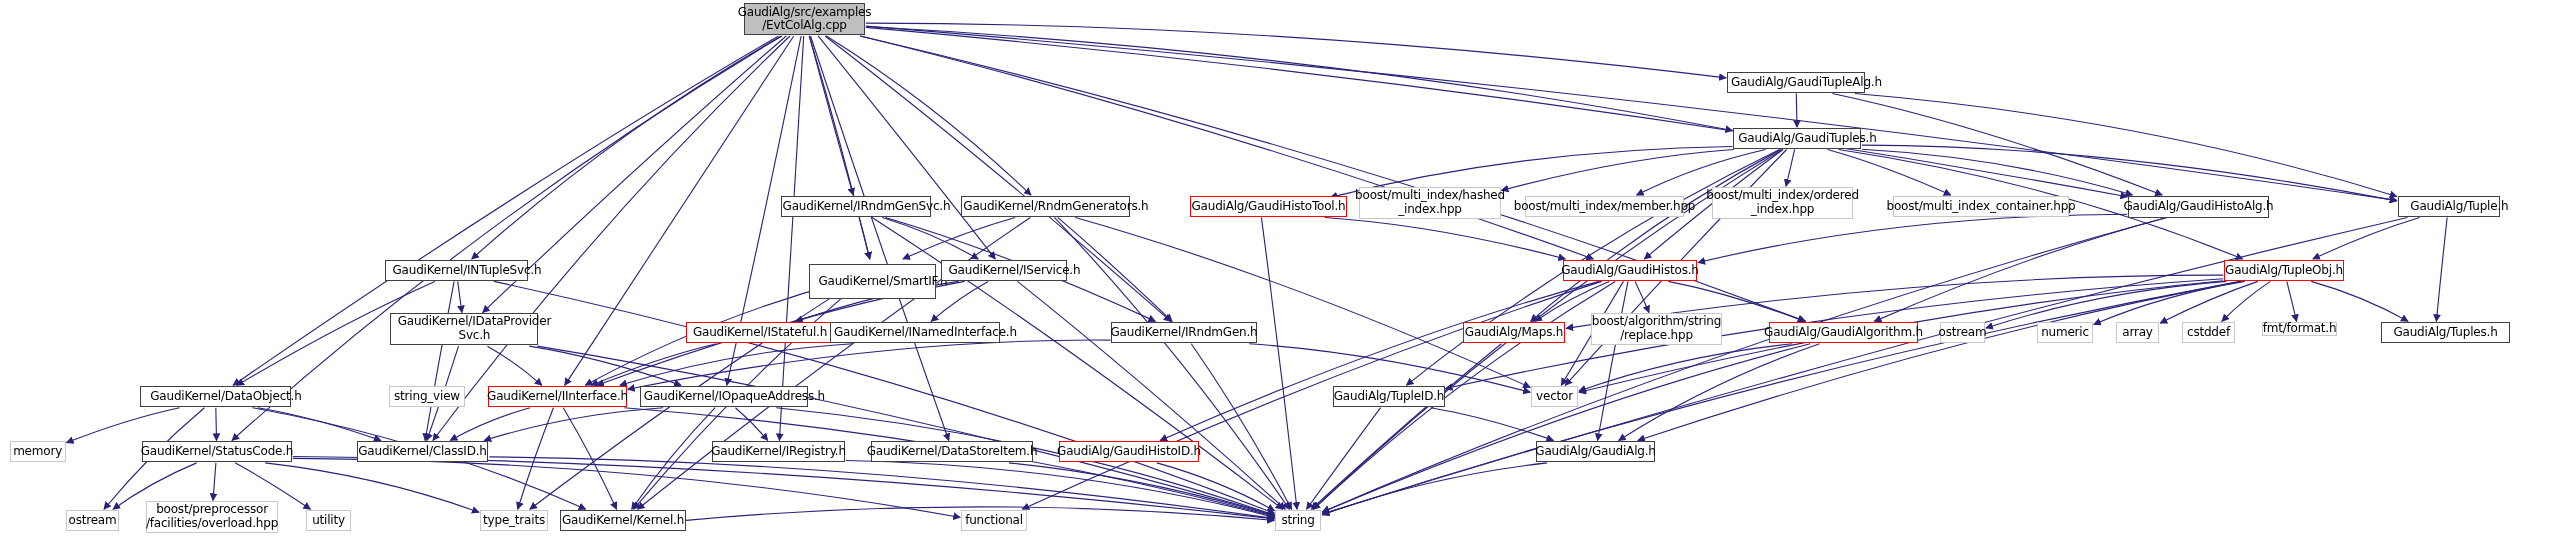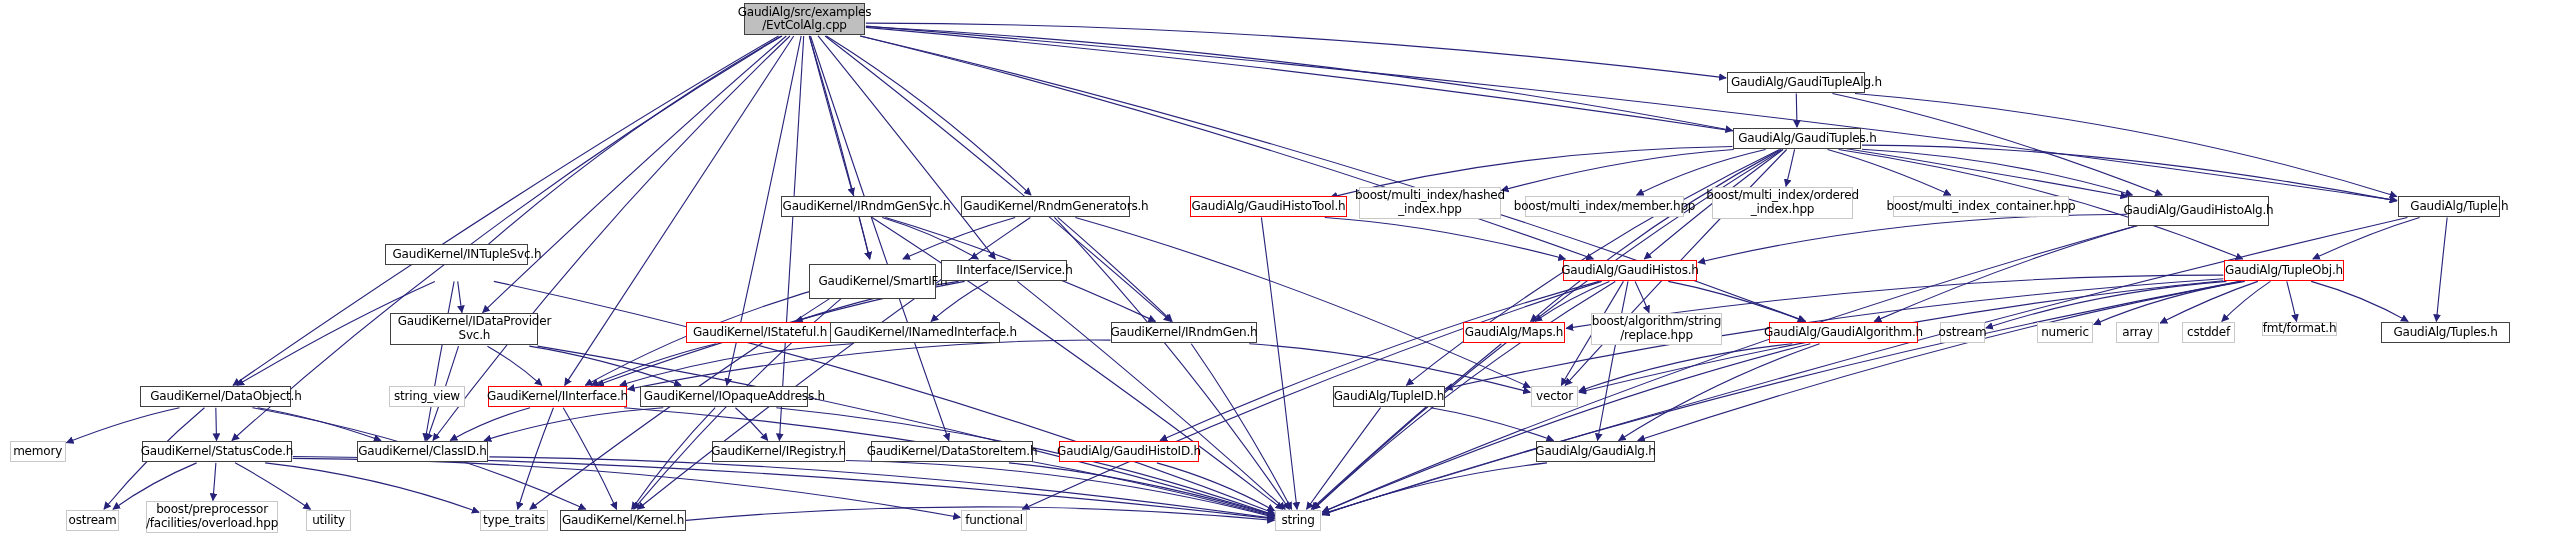--- a/index.html
+++ b/index.html
@@ -178,25 +178,25 @@
       <div class="node k-normal" style="left: 1733px; top: 128px; width: 128px; height: 21px;">GaudiAlg/GaudiTuples.h</div>
       <div class="node k-normal" style="left: 781px; top: 196px; width: 150px; height: 21px;">GaudiKernel/IRndmGenSvc.h</div>
       <div class="node k-normal" style="left: 961px; top: 196px; width: 169px; height: 21px;">GaudiKernel/RndmGenerators.h</div>
       <div class="node k-red" style="left: 1190px; top: 196px; width: 157px; height: 21px;">GaudiAlg/GaudiHistoTool.h</div>
       <div class="node k-sys" style="left: 1359px; top: 187px; width: 142px; height: 32px;">boost/multi_index/hashed
 _index.hpp</div>
       <div class="node k-sys" style="left: 1525px; top: 196px; width: 159px; height: 21px;">boost/multi_index/member.hpp</div>
       <div class="node k-sys" style="left: 1712px; top: 187px; width: 141px; height: 32px;">boost/multi_index/ordered
 _index.hpp</div>
       <div class="node k-sys" style="left: 1893px; top: 196px; width: 176px; height: 21px;">boost/multi_index_container.hpp</div>
-      <div class="node k-thick" style="left: 2128px; top: 196px; width: 141px; height: 30px;">GaudiAlg/GaudiHistoAlg.h</div>
+      <div class="node k-thick" style="left: 2128px; top: 196px; width: 141px; height: 22px;">GaudiAlg/GaudiHistoAlg.h</div>
       <div class="node k-normal" style="left: 2398px; top: 196px; width: 102px; height: 21px;">GaudiAlg/Tuple.h</div>
-      <div class="node k-normal" style="left: 385px; top: 244px; width: 143px; height: 21px;">GaudiKernel/INTupleSvc.h</div>
+      <div class="node k-normal" style="left: 385px; top: 260px; width: 143px; height: 21px;">GaudiKernel/INTupleSvc.h</div>
       <div class="node k-normal" style="left: 809px; top: 264px; width: 127px; height: 35px;">GaudiKernel/SmartIF.h</div>
-      <div class="node k-normal" style="left: 941px; top: 260px; width: 126px; height: 21px;">IInterface/IService.h</div>
+      <div class="node k-normal" style="left: 941px; top: 260px; width: 126px; height: 21px;">GaudiKernel/IService.h</div>
       <div class="node k-red" style="left: 1563px; top: 260px; width: 134px; height: 21px;">GaudiAlg/GaudiHistos.h</div>
       <div class="node k-red" style="left: 2224px; top: 260px; width: 120px; height: 21px;">GaudiAlg/TupleObj.h</div>
       <div class="node k-normal" style="left: 390px; top: 313px; width: 148px; height: 32px;">GaudiKernel/IDataProvider
 Svc.h</div>
       <div class="node k-red" style="left: 686px; top: 322px; width: 148px; height: 21px;">GaudiKernel/IStateful.h</div>
       <div class="node k-normal" style="left: 830px; top: 322px; width: 170px; height: 21px;">GaudiKernel/INamedInterface.h</div>
       <div class="node k-thick" style="left: 1111px; top: 322px; width: 146px; height: 21px;">GaudiKernel/IRndmGen.h</div>
       <div class="node k-red" style="left: 1463px; top: 322px; width: 102px; height: 21px;">GaudiAlg/Maps.h</div>
       <div class="node k-sys" style="left: 1591px; top: 313px; width: 131px; height: 32px;">boost/algorithm/string
 /replace.hpp</div>

